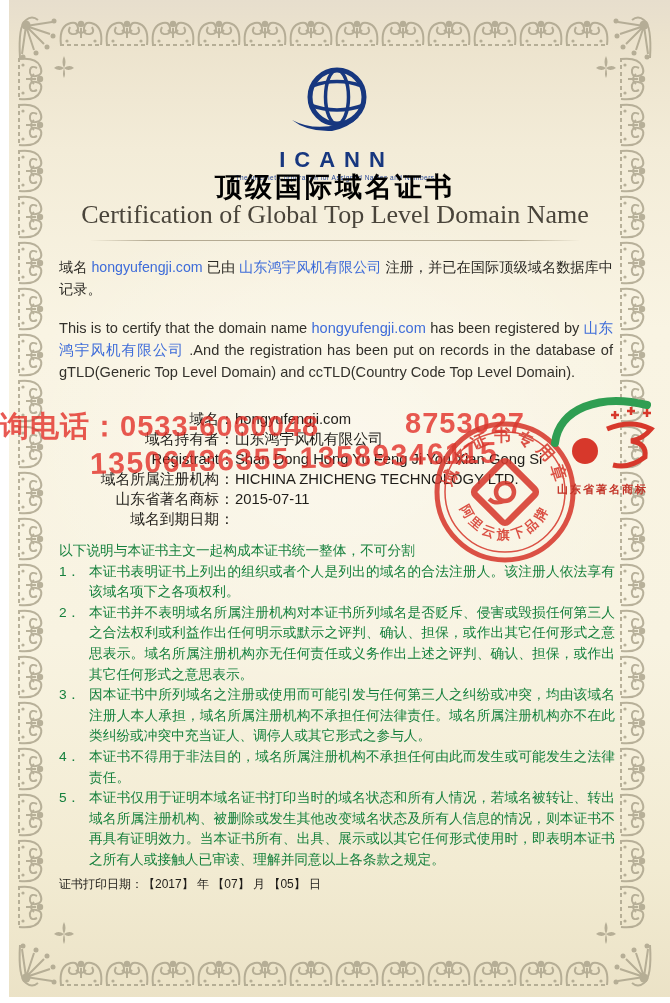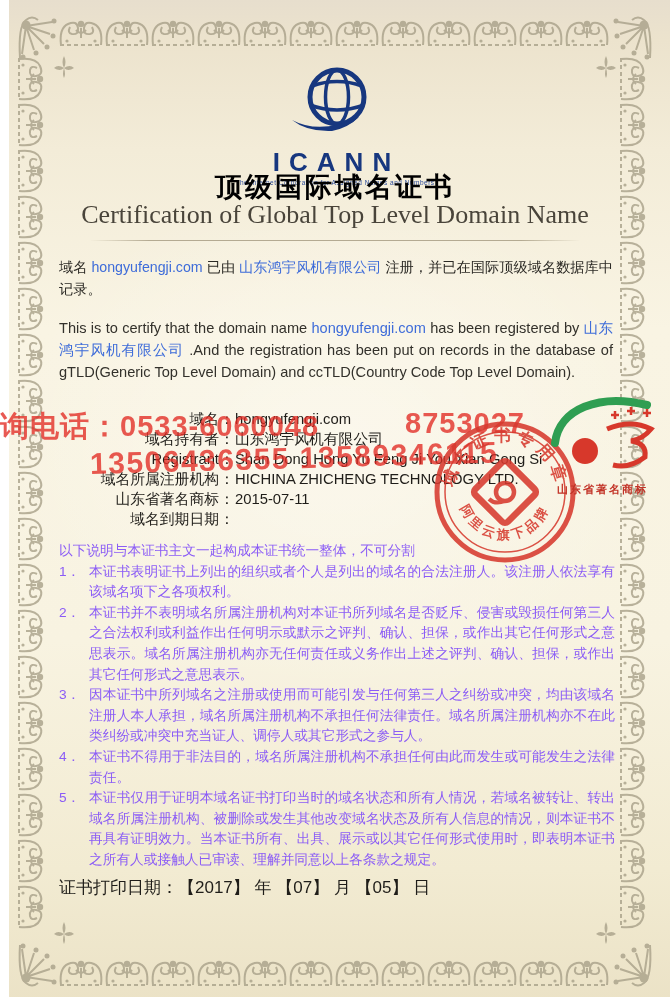--- a/index.html
+++ b/index.html
@@ -14,48 +14,48 @@
     background:linear-gradient(180deg,#e7decd 0px,#ece3cd 40px,#f3ecd8 150px,#f9f4e3 330px,#f8f3e1 640px,#f2ebd2 870px,#ebe2c6 1003px);
   }
   #bg-glow{left:0;top:230px;width:670px;height:480px;z-index:0;
     background:radial-gradient(ellipse at 50% 45%,rgba(255,255,255,0.35),rgba(255,255,255,0) 70%);}
   #border-svg{left:0;top:0;z-index:1;}
   #strip-left{left:0;top:0;width:9px;height:1003px;background:#ffffff;z-index:1;}
   #strip-bottom{left:0;bottom:0;width:670px;height:6px;background:#ffffff;z-index:6;}
 
   
   #logo-block{left:0;right:0;top:57px;text-align:center;z-index:2;}
-  #logo-word{font-size:26px;font-weight:bold;color:#17377f;letter-spacing:9px;padding-left:3px;margin-top:0px;}
+  #logo-word{font-size:22px;font-weight:bold;color:#17377f;letter-spacing:9px;padding-left:3px;margin-top:0px;}
   #logo-tagline{font-size:6.5px;letter-spacing:0.5px;color:#2a4a9a;margin-top:1px;}
   #cert-title{left:0;right:0;top:169px;text-align:center;font-size:27px;font-weight:bold;color:#000000;letter-spacing:3px;z-index:2;}
   #cert-subtitle{left:0;right:0;top:200px;text-align:center;font-family:"Liberation Serif","DejaVu Serif",serif;font-size:26px;color:#49443a;z-index:2;}
   #divider{left:90px;right:90px;top:240px;height:1px;z-index:2;
     background:linear-gradient(90deg,rgba(180,170,146,0) 0%,#b4aa92 12%,#b4aa92 88%,rgba(180,170,146,0) 100%);}
 
   
   .para{left:59px;width:554px;color:#2c2a25;text-align:justify;z-index:2;}
   #intro-cn{top:257px;font-size:14.2px;line-height:21.5px;}
   #intro-en{top:317px;font-size:14.6px;line-height:22px;color:#33312b;}
   .lnk{color:#3e6cd9;}
 
   
   #fields{left:59px;top:409px;width:554px;z-index:2;}
   .frow{display:flex;line-height:20px;font-size:14.8px;color:#1f1d19;}
   .flabel{width:160px;text-align:right;flex:none;}
   .fcolon{width:16px;text-align:center;flex:none;}
   .fvalue{flex:1;}
 
   
-  #notices{left:59px;top:541px;width:556px;font-size:13.7px;line-height:20.6px;color:#8b5cf6;z-index:2;}
+  #notices{left:59px;top:541px;width:556px;font-size:13.7px;line-height:20.6px;color:#15803d;z-index:2;}
   #notice-heading{margin-bottom:0;}
   .notice{display:flex;}
   .nnum{width:30px;flex:none;}
   .ntext{flex:1;text-align:justify;}
 
-  #print-date{left:59px;top:876px;font-size:17px;color:#1f1d19;z-index:2;}
+  #print-date{left:59px;top:876px;font-size:12px;color:#1f1d19;z-index:2;}
 
   
   .wm{position:absolute;font-weight:bold;color:rgba(225,42,35,0.78);white-space:nowrap;z-index:3;}
   #wm-line1{top:407px;left:-30px;font-size:29px;letter-spacing:1px;display:flex;gap:86px;}
   #wm-line2{top:447px;left:90px;font-size:30px;letter-spacing:1.5px;transform:rotate(-1.6deg);transform-origin:left center;}
 
   #stamp{left:432px;top:419px;z-index:4;opacity:0.88;}
   #badge{left:551px;top:389px;z-index:5;}
 </style>
 </head>

